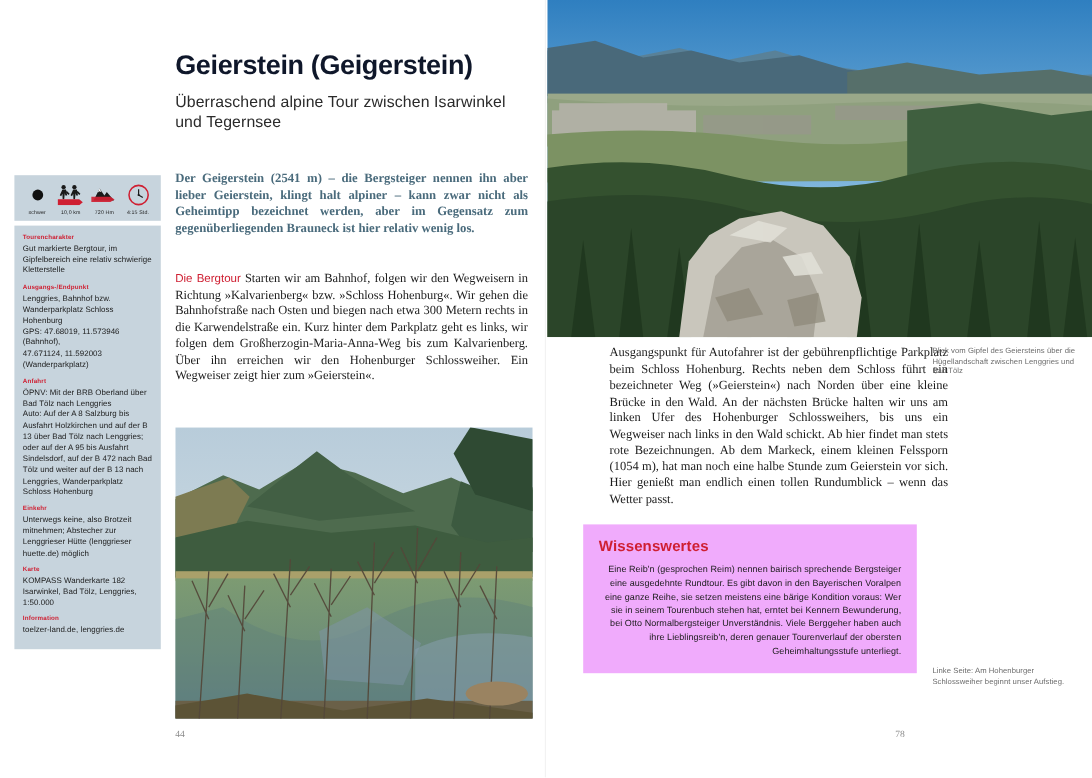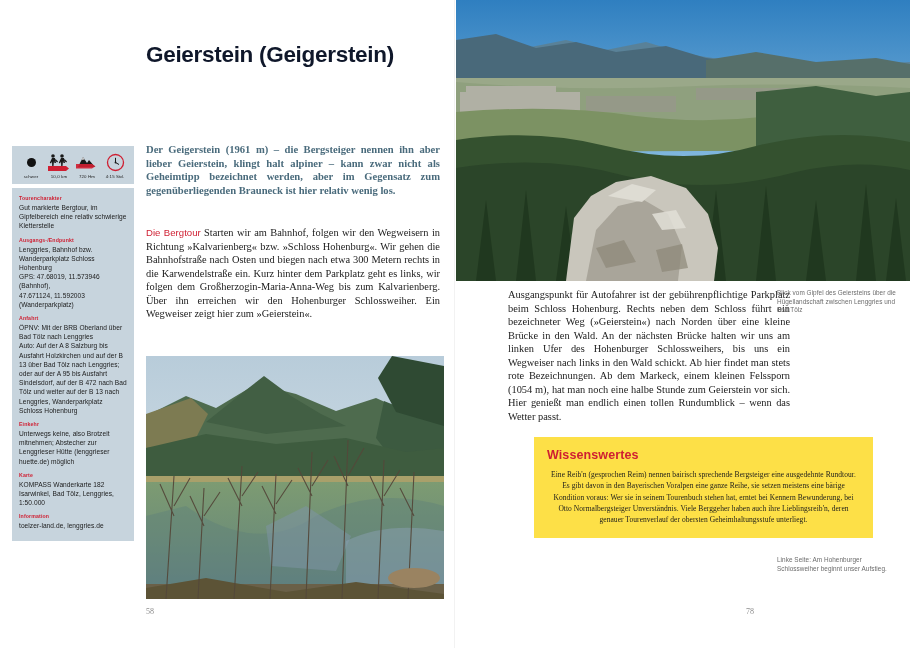--- a/index.html
+++ b/index.html
@@ -81,31 +81,30 @@
   .photo-top{left:456px;top:0px;width:454px;height:281px;}
 
   
   .body-r{
     position:absolute;left:508px;top:288px;width:282px;
     font-family:"Liberation Serif",serif;
     font-size:10.4px;line-height:13.5px;color:#1b1b1b;
     text-align:justify;
   }
   .knowbox{
-    position:absolute;left:486px;top:437px;width:339px;
-    background:#fde047;padding:11px 13px 13px 13px;box-sizing:border-box;margin-left:48px;
+    position:absolute;left:486px;top:437px;width:278px;
+    background:#f0abfc;padding:11px 13px 13px 13px;box-sizing:border-box;
   }
   .know-h{
     font-size:12.5px;font-weight:bold;color:#cf1f32;margin:0 0 7px 0;
     letter-spacing:0.1px;
   }
   .know-b{
     font-size:7.5px;line-height:11.3px;color:#1b1b1b;letter-spacing:0.05px;
-    text-align:center;
-    font-family:Liberation Serif, serif;
+    text-align:right;
   }
   .cap{
     position:absolute;width:120px;
     font-size:6.4px;line-height:8.6px;color:#6c6c6c;letter-spacing:0.05px;
   }
   .cap-1{left:777px;top:289px;}
   .cap-2{left:777px;top:556px;}
 
   .pagenum{
     position:absolute;bottom:32px;font-size:8px;color:#8d8d8d;
@@ -120,20 +119,21 @@
 </style>
 </head>
 <body>
 
 <div class="page">
 
   <div class="spine"></div>
 
 
   <div class="title">Geierstein (Geigerstein)</div>
+  <div class="subtitle">Überraschend alpine Tour zwischen Isarwinkel und Tegernsee</div>
 
   <div class="sidecol">
 
     <div class="iconbar">
       <div class="iconcell">
         <div class="iconglyph">
           <div class="dot"></div>
         </div>
         <div class="iconlabel">schwer</div>
       </div>
@@ -196,21 +196,21 @@
       <div class="info-b">Unterwegs keine, also Brotzeit mitnehmen; Abstecher zur Lenggrieser Hütte (lenggrieser huette.de) möglich</div>
 
       <div class="info-h">Karte</div>
       <div class="info-b">KOMPASS Wanderkarte 182 Isarwinkel, Bad Tölz, Lenggries, 1:50.000</div>
 
       <div class="info-h">Information</div>
       <div class="info-b">toelzer-land.de, lenggries.de</div>
     </div>
   </div>
 
-  <div class="lead">Der Geigerstein (1961 m) – die Bergsteiger nennen ihn aber lieber Geierstein, klingt halt alpiner – kann zwar nicht als Geheimtipp bezeichnet werden, aber im Gegensatz zum gegenüberliegenden Brauneck ist hier relativ wenig los.</div>
+  <div class="lead">Der Geigerstein (2541 m) – die Bergsteiger nennen ihn aber lieber Geierstein, klingt halt alpiner – kann zwar nicht als Geheimtipp bezeichnet werden, aber im Gegensatz zum gegenüberliegenden Brauneck ist hier relativ wenig los.</div>
 
   <div class="body-l"><span class="runin">Die Bergtour</span> <span>Starten wir am Bahnhof, folgen wir den Wegweisern in Richtung »Kalvarienberg« bzw. »Schloss Hohenburg«. Wir gehen die Bahnhofstraße nach Osten und biegen nach etwa 300 Metern rechts in die Karwendelstraße ein. Kurz hinter dem Parkplatz geht es links, wir folgen dem Großherzogin-Maria-Anna-Weg bis zum Kalvarienberg. Über ihn erreichen wir den Hohenburger Schlossweiher. Ein Wegweiser zeigt hier zum »Geierstein«.</span></div>
 
   <div class="photo photo-left">
     <svg width="298" height="243" viewBox="0 0 298 243" preserveAspectRatio="none">
       <defs>
         <linearGradient id="skyL" x1="0" y1="0" x2="0" y2="1">
           <stop offset="0%" stop-color="#b8ccda"></stop>
             <stop offset="100%" stop-color="#dbe5e9"></stop>
         </linearGradient>
@@ -311,16 +311,16 @@
   <div class="body-r">Ausgangspunkt für Autofahrer ist der gebührenpflichtige Parkplatz beim Schloss Hohenburg. Rechts neben dem Schloss führt ein bezeichneter Weg (»Geierstein«) nach Norden über eine kleine Brücke in den Wald. An der nächsten Brücke halten wir uns am linken Ufer des Hohenburger Schlossweihers, bis uns ein Wegweiser nach links in den Wald schickt. Ab hier findet man stets rote Bezeichnungen. Ab dem Markeck, einem kleinen Felssporn (1054 m), hat man noch eine halbe Stunde zum Geierstein vor sich. Hier genießt man endlich einen tollen Rundumblick – wenn das Wetter passt.</div>
 
   <div class="knowbox">
     <div class="know-h">Wissenswertes</div>
     <div class="know-b">Eine Reib'n (gesprochen Reim) nennen bairisch sprechende Bergsteiger eine ausgedehnte Rundtour. Es gibt davon in den Bayerischen Voralpen eine ganze Reihe, sie setzen meistens eine bärige Kondition voraus: Wer sie in seinem Tourenbuch stehen hat, erntet bei Kennern Bewunderung, bei Otto Normalbergsteiger Unverständnis. Viele Berggeher haben auch ihre Lieblingsreib'n, deren genauer Tourenverlauf der obersten Geheimhaltungsstufe unterliegt.</div>
   </div>
 
   <div class="cap cap-1">Blick vom Gipfel des Geiersteins über die Hügellandschaft zwischen Lenggries und Bad Tölz</div>
   <div class="cap cap-2">Linke Seite: Am Hohenburger Schlossweiher beginnt unser Aufstieg.</div>
 
-  <div class="pagenum pn-l">58</div>
+  <div class="pagenum pn-l">44</div>
   <div class="pagenum pn-r">78</div>
 
 </div>
 
 </body></html>

